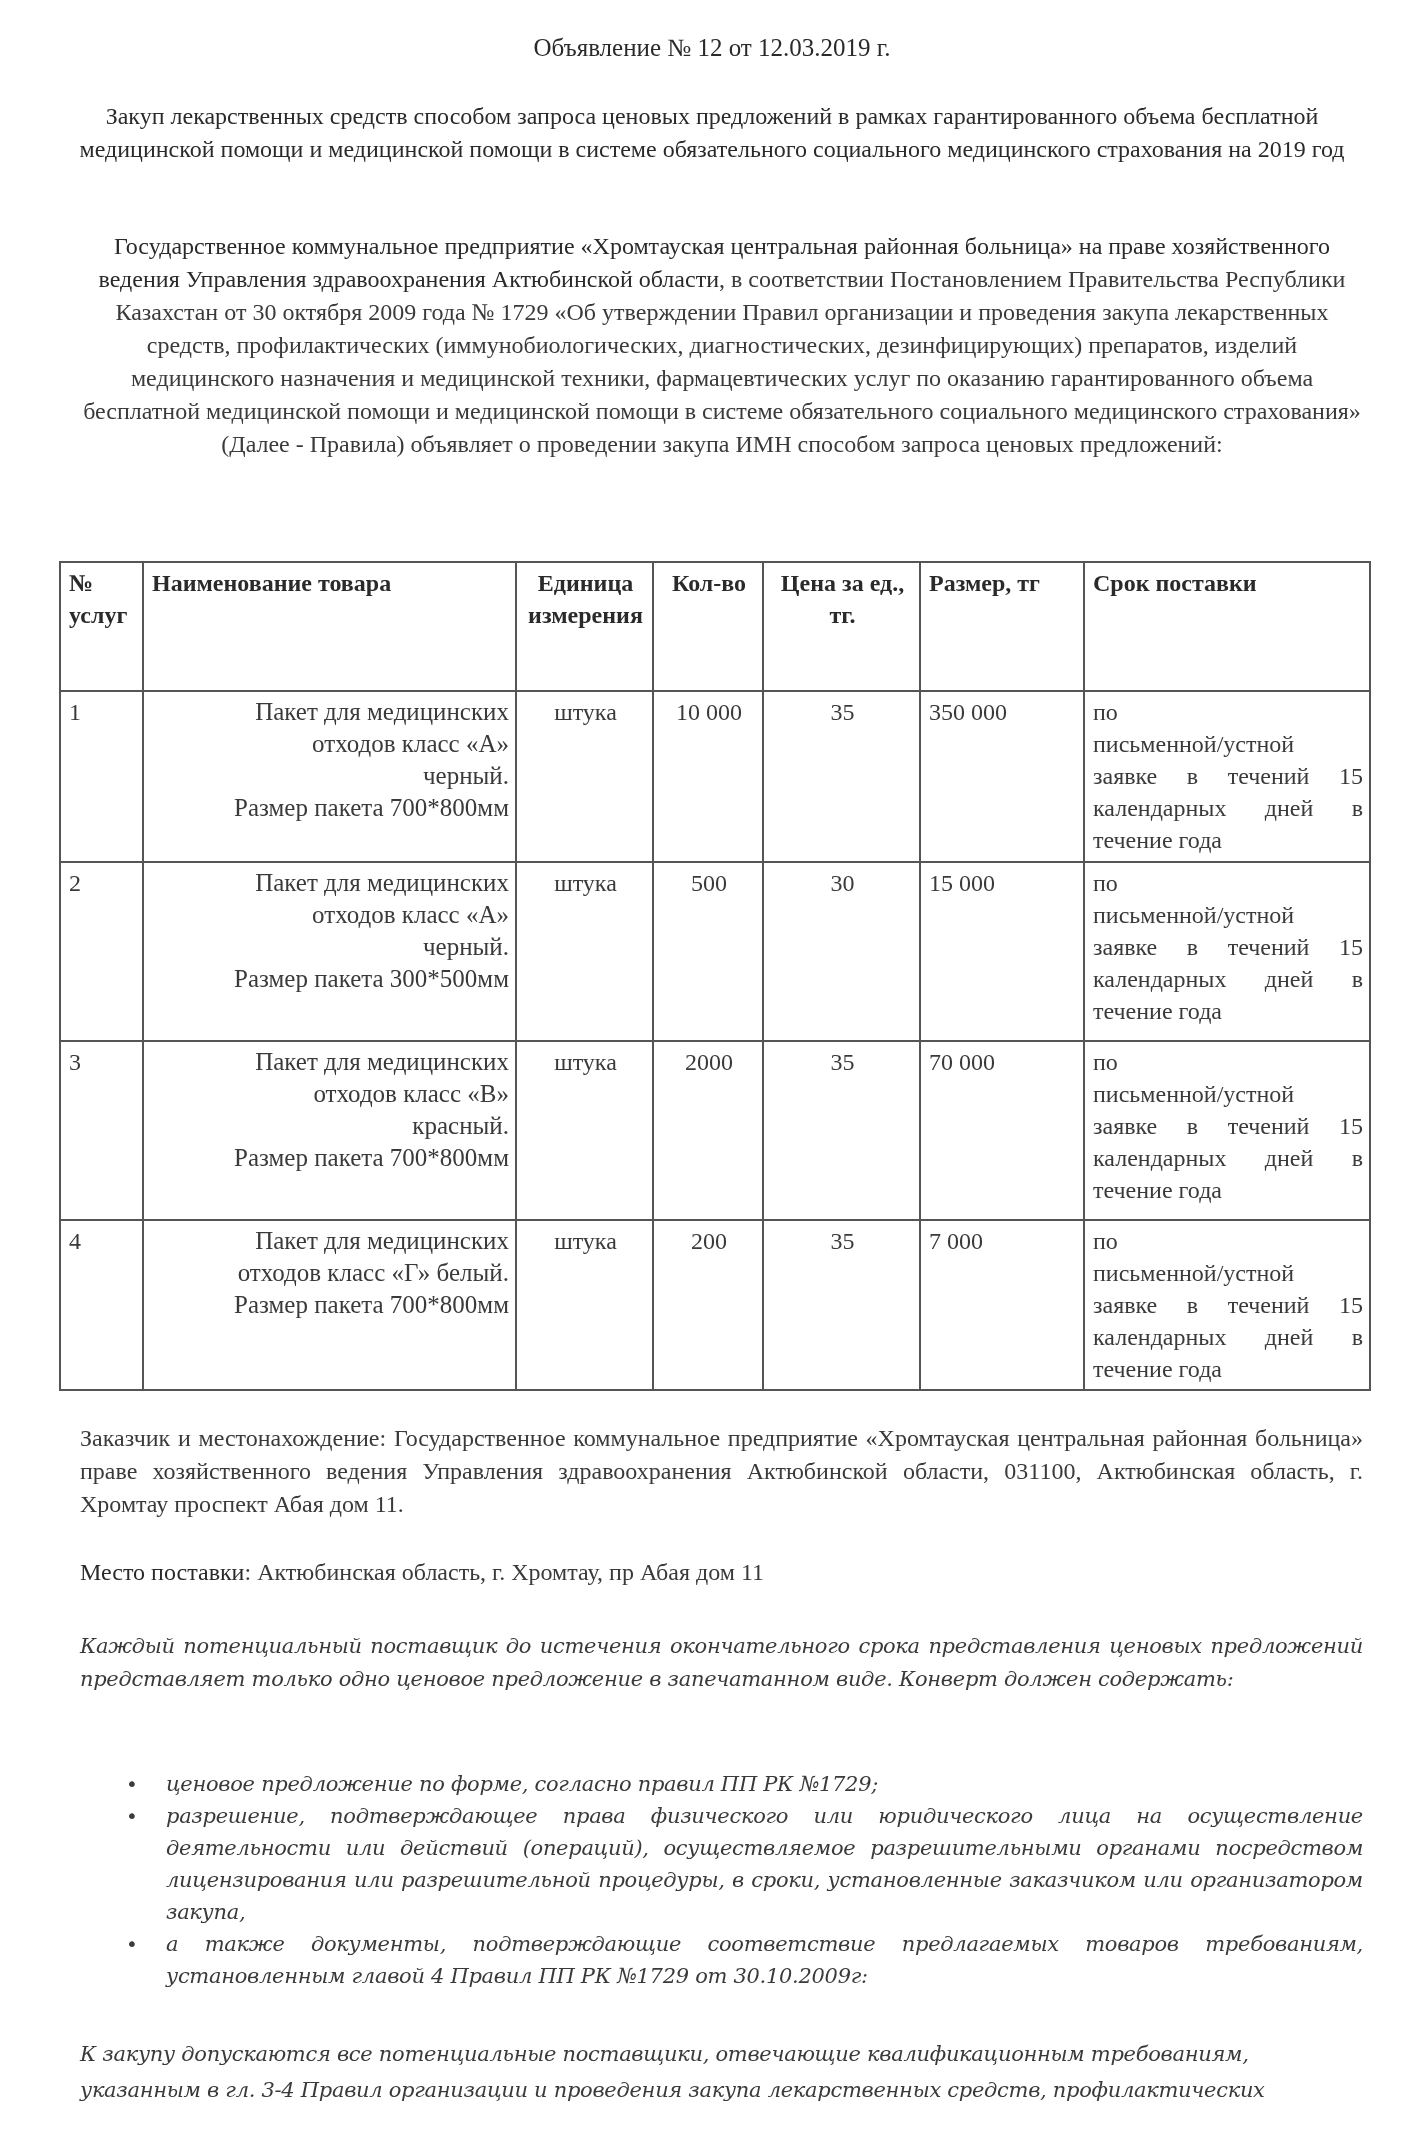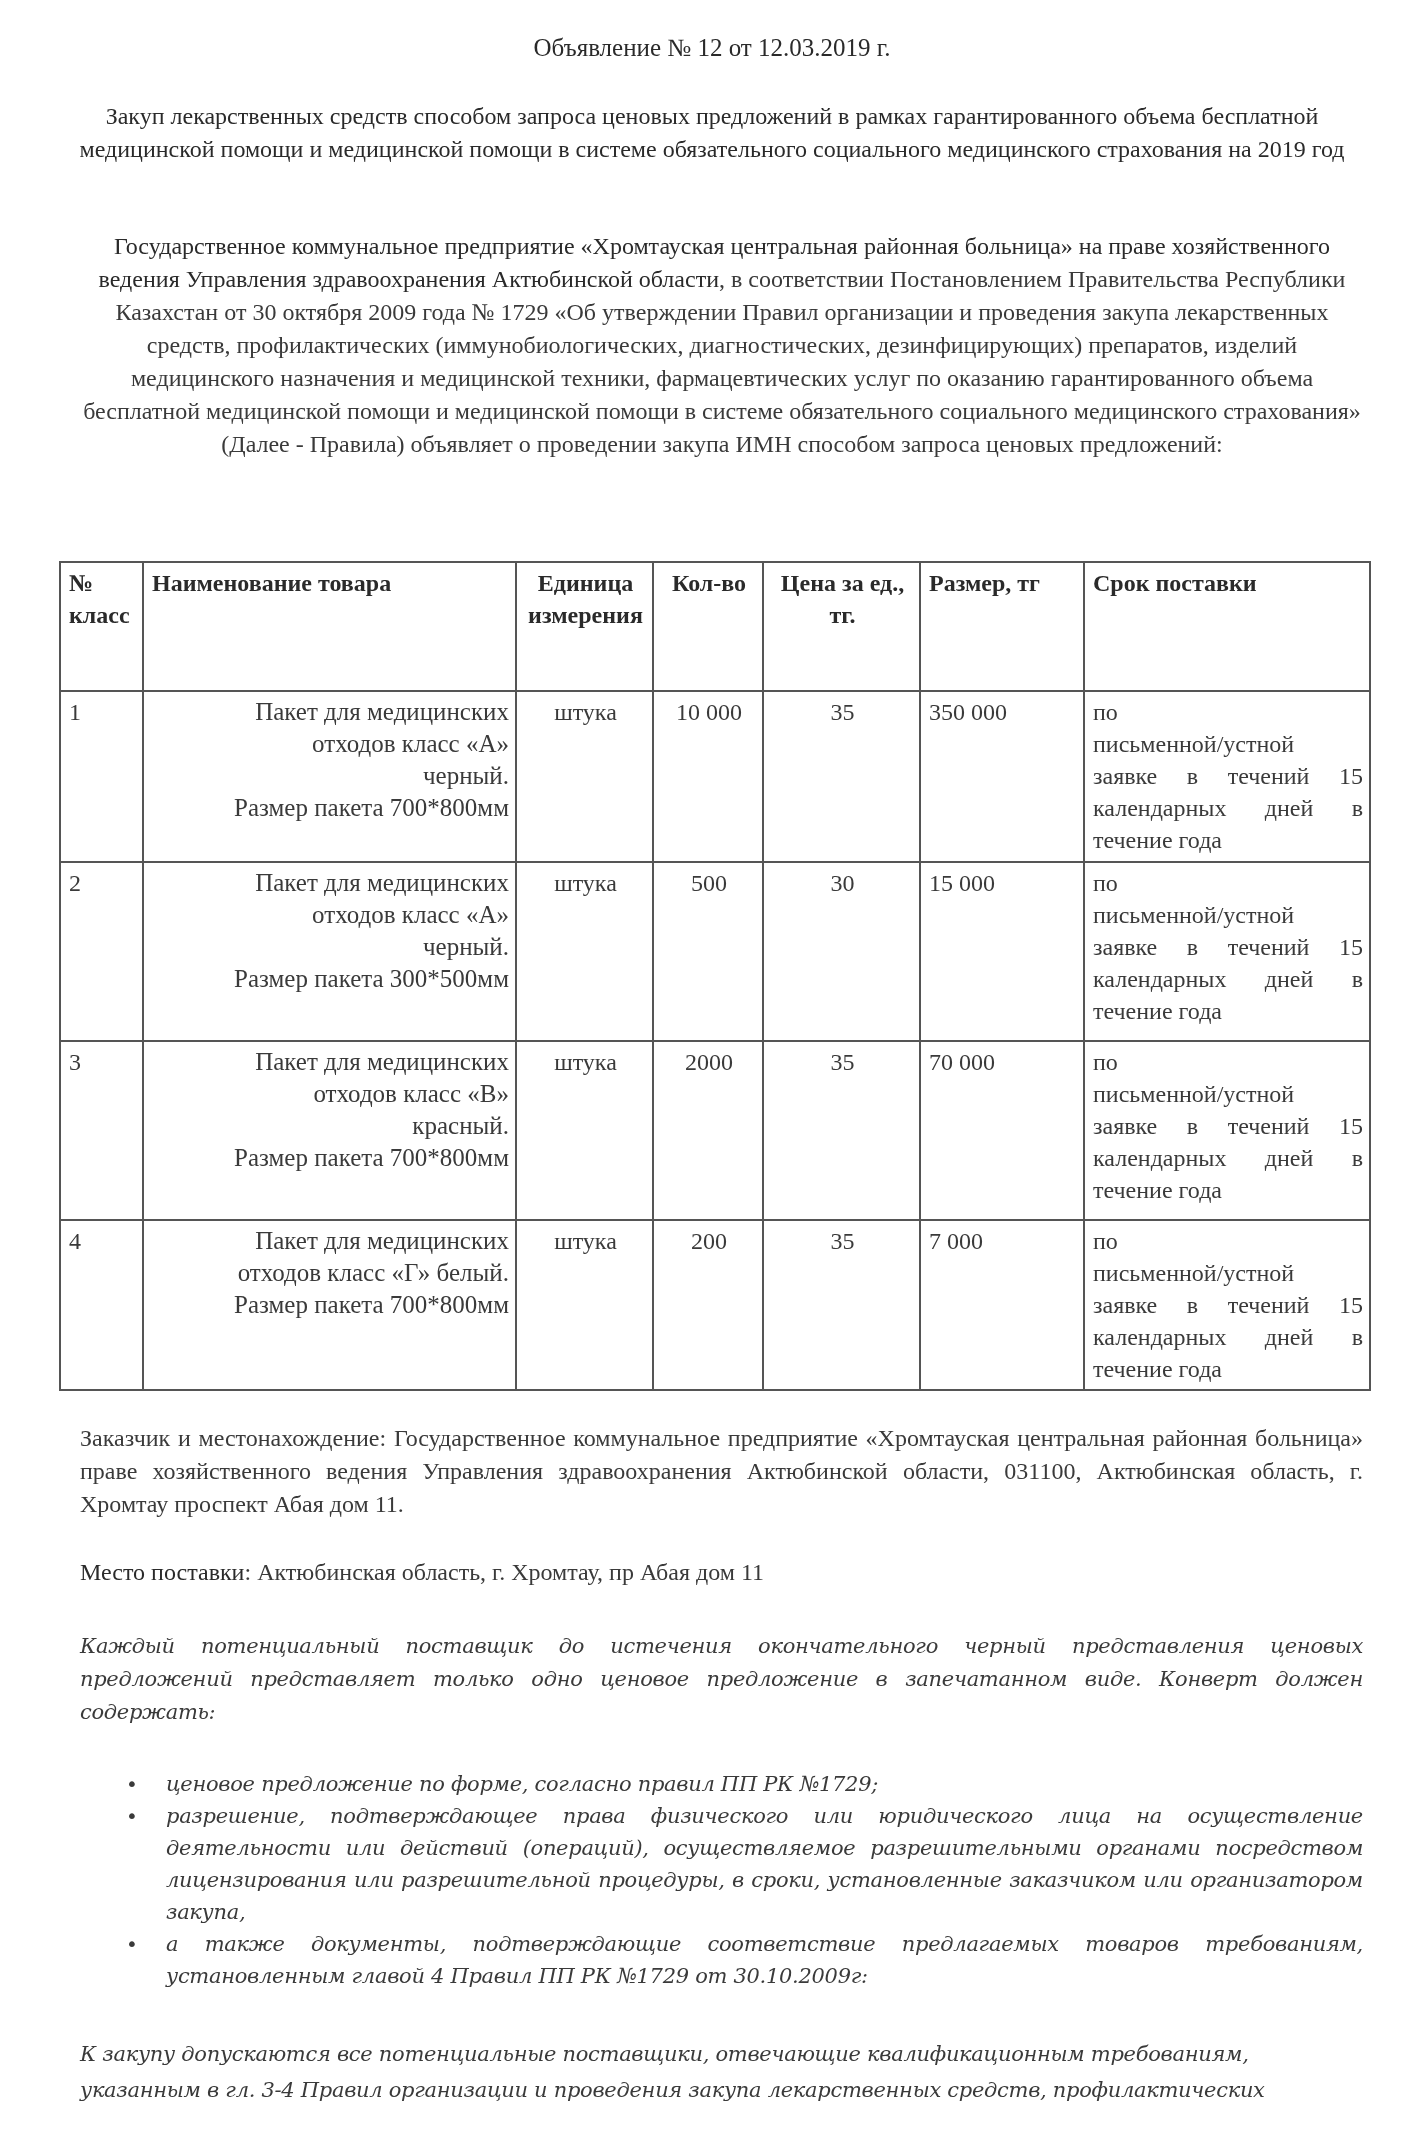--- a/index.html
+++ b/index.html
@@ -114,21 +114,21 @@
 
 <div class="abs center bold subject">Закуп лекарственных средств  способом запроса ценовых предложений в рамках гарантированного объема бесплатной медицинской помощи и медицинской помощи в системе обязательного социального медицинского страхования на 2019 год</div>
 
 <div class="abs center intro">
   <span class="bold">Государственное коммунальное предприятие «Хромтауская центральная районная больница» на праве хозяйственного ведения Управления здравоохранения Актюбинской области</span><span>, в соответствии Постановлением Правительства Республики Казахстан от 30 октября 2009 года № 1729 «Об утверждении Правил организации и проведения закупа лекарственных средств, профилактических (иммунобиологических, диагностических, дезинфицирующих) препаратов, изделий медицинского назначения и медицинской техники, фармацевтических услуг по оказанию гарантированного объема бесплатной медицинской помощи и медицинской помощи в системе обязательного социального медицинского страхования» (Далее - Правила) объявляет о проведении закупа  ИМН способом запроса ценовых предложений:</span>
 </div>
 
 <table class="lots">
   <thead>
     <tr>
-      <th class="c-no">№ класс</th>
+      <th class="c-no">№ услуг</th>
       <th class="c-name">Наименование товара</th>
       <th class="c-unit">Единица измерения</th>
       <th class="c-qty">Кол-во</th>
       <th class="c-price">Цена за ед., тг.</th>
       <th class="c-total">Размер, тг</th>
       <th class="c-term">Срок поставки</th>
     </tr>
   </thead>
   <tbody>
     <tr class="r1">
@@ -200,21 +200,21 @@
     </tr>
   </tbody>
 </table>
 
 <div class="abs para customer">Заказчик и местонахождение: Государственное коммунальное предприятие «Хромтауская центральная районная больница» праве хозяйственного ведения Управления здравоохранения Актюбинской области, 031100, Актюбинская область, г. Хромтау проспект Абая дом 11.</div>
 
 <div class="abs para delivery">
   <span class="bold">Место поставки</span><span>: Актюбинская область, г. Хромтау, пр Абая дом 11</span>
 </div>
 
-<div class="abs para italic-block requirements">Каждый потенциальный поставщик до истечения окончательного черный представления ценовых предложений представляет только одно ценовое предложение в запечатанном виде. Конверт должен содержать:</div>
+<div class="abs para italic-block requirements">Каждый потенциальный поставщик до истечения окончательного срока представления ценовых предложений представляет только одно ценовое предложение в запечатанном виде. Конверт должен содержать:</div>
 
 <ul class="req-list italic-block">
   <li>
     <span class="bullet">•</span>
     <span>ценовое предложение по форме, согласно правил ПП РК №1729;</span>
   </li>
   <li>
     <span class="bullet">•</span>
     <span>разрешение, подтверждающее права физического или юридического лица на осуществление деятельности или действий (операций), осуществляемое разрешительными органами посредством лицензирования или разрешительной процедуры, в сроки, установленные заказчиком или организатором закупа,</span>
   </li>

